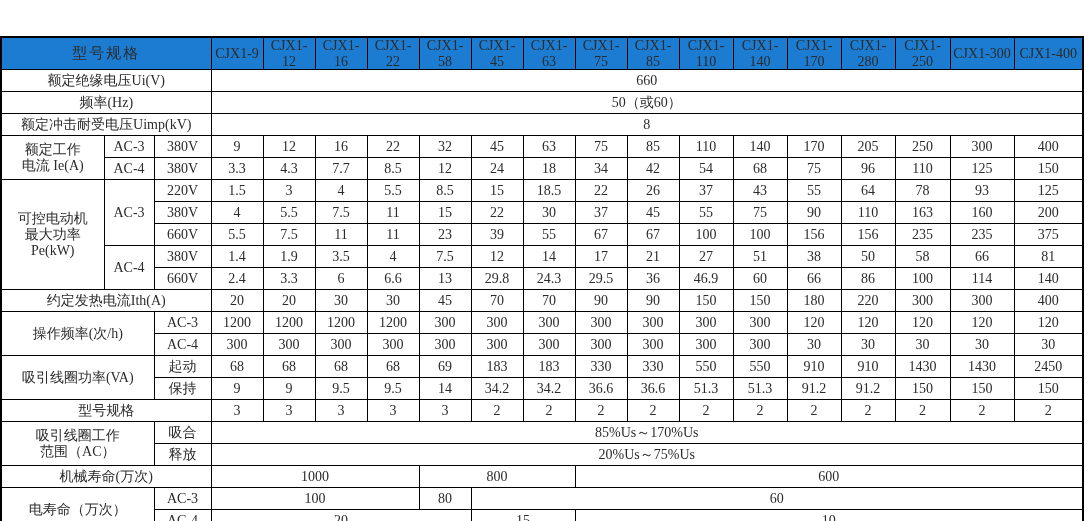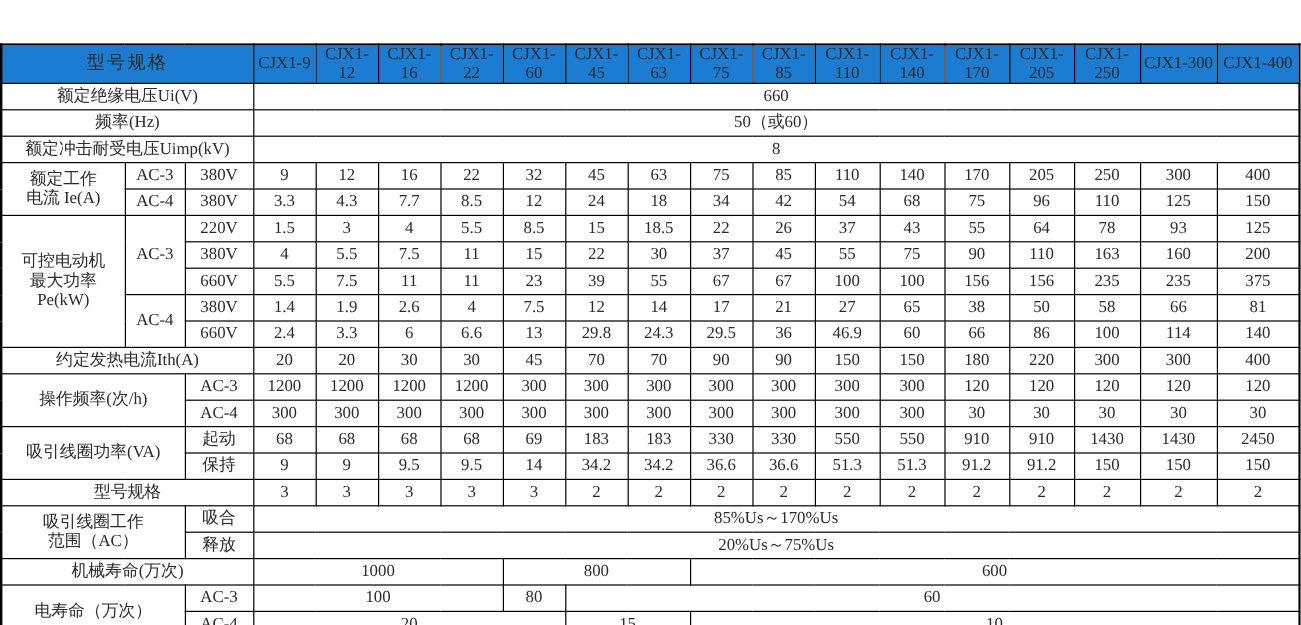--- a/index.html
+++ b/index.html
@@ -57,29 +57,29 @@
         <col style="width:64px">
         <col>
     </colgroup>
     <thead>
       <tr id="header-row">
         <th class="title" colspan="3">型号规格</th>
       <th>CJX1-9</th>
           <th>CJX1-12</th>
           <th>CJX1-16</th>
           <th>CJX1-22</th>
-          <th>CJX1-60</th>
+          <th>CJX1-58</th>
           <th>CJX1-45</th>
           <th>CJX1-63</th>
           <th>CJX1-75</th>
           <th>CJX1-85</th>
           <th>CJX1-110</th>
           <th>CJX1-140</th>
           <th>CJX1-170</th>
-          <th>CJX1-205</th>
+          <th>CJX1-280</th>
           <th>CJX1-250</th>
           <th>CJX1-300</th>
           <th>CJX1-400</th>
         </tr>
     </thead>
     <tbody id="spec-body">
         <tr>
           <td class="lbl" colspan="3">额定绝缘电压Ui(V)</td>
           <td colspan="16">660</td>
         </tr>
@@ -192,29 +192,29 @@
           <td>156</td>
           <td>235</td>
           <td>235</td>
           <td>375</td>
         </tr>
         <tr>
           <td class="lbl" rowspan="2">AC-4</td>
           <td class="lbl">380V</td>
           <td>1.4</td>
           <td>1.9</td>
-          <td>2.6</td>
+          <td>3.5</td>
           <td>4</td>
           <td>7.5</td>
           <td>12</td>
           <td>14</td>
           <td>17</td>
           <td>21</td>
           <td>27</td>
-          <td>65</td>
+          <td>51</td>
           <td>38</td>
           <td>50</td>
           <td>58</td>
           <td>66</td>
           <td>81</td>
         </tr>
         <tr>
           <td class="lbl">660V</td>
           <td>2.4</td>
           <td>3.3</td>

